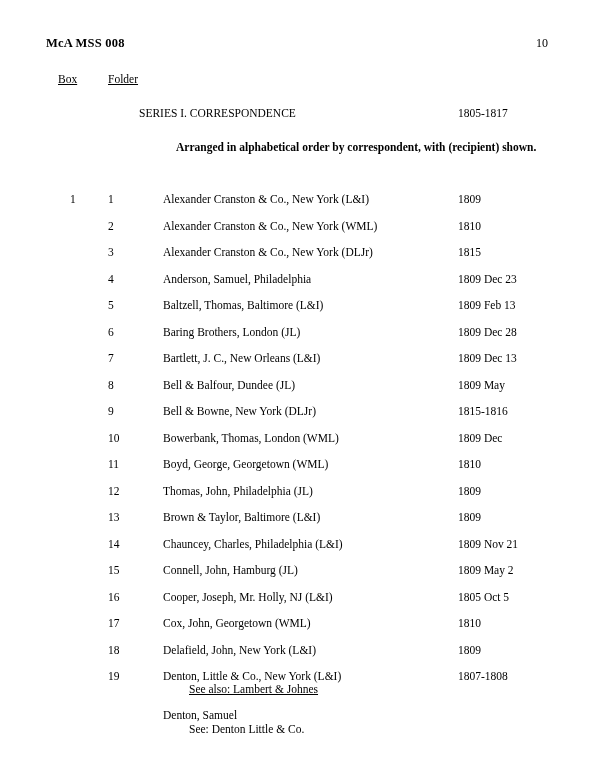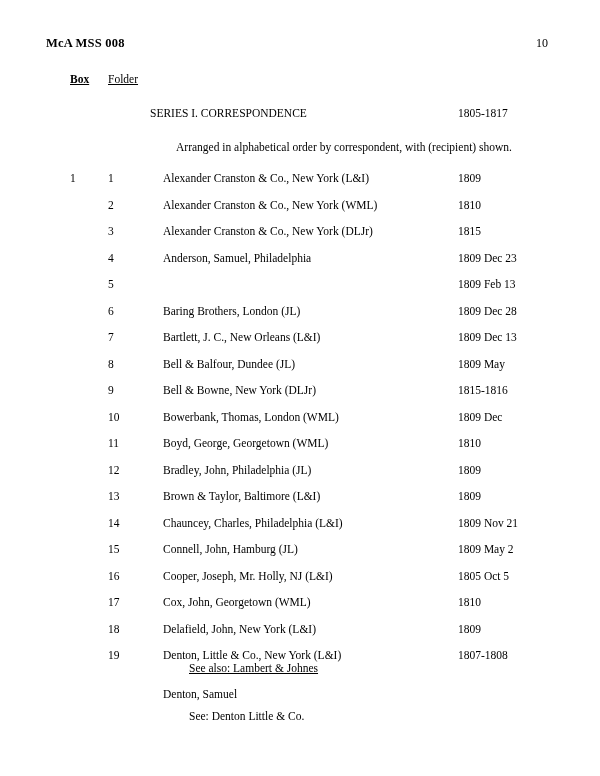--- a/index.html
+++ b/index.html
@@ -42,42 +42,43 @@
   .colheads {
     position: relative;
     height: 18px;
     font-size: 11.5px;
     margin-bottom: 16px;
   }
   .colheads span {
     text-decoration: underline;
     position: absolute;
   }
-  .col-box-head { left: 24px; font-weight: bold; }
+  .col-box-head { left: 12px; }
   .col-folder-head { left: 62px; }
 
   .series-line {
     position: relative;
     height: 20px;
     font-size: 11.5px;
     margin-bottom: 14px;
   }
   .series-title {
     position: absolute;
-    left: 104px;
+    left: 93px;
   }
   .series-dates {
     position: absolute;
     left: 412px;
     text-align: right;
   }
   .arranged {
     font-size: 11.5px;
     margin-left: 130px;
-    margin-bottom: 19px;
+    margin-bottom: 40px;
+    font-weight: bold;
   }
 
   .entries {
     position: relative;
   }
   .entry {
     position: relative;
     height: 26.5px;
     font-size: 11.5px;
   }
@@ -117,21 +118,21 @@
     font-size: 11.5px;
   }
   .crossref .line1 {
     position: absolute;
     left: 117px;
     top: 0;
   }
   .crossref .line2 {
     position: absolute;
     left: 143px;
-    top: 22px;
+    top: 14px;
   }
 </style>
 </head>
 <body>
 
 <div class="page">
 
   <div class="header-row">
     <div class="header-title">McA MSS 008</div>
     <div class="header-page">10</div>
@@ -175,20 +176,21 @@
     <div class="entry">
       <span class="box"></span>
       <span class="folder">4</span>
       <span class="desc">Anderson, Samuel, Philadelphia</span>
       <span class="date">1809 Dec 23</span>
     </div>
 
     <div class="entry">
       <span class="box"></span>
       <span class="folder">5</span>
+      <span class="desc">Baltzell, Thomas, Baltimore (L&amp;I)</span>
       <span class="date">1809 Feb 13</span>
     </div>
 
     <div class="entry">
       <span class="box"></span>
       <span class="folder">6</span>
       <span class="desc">Baring Brothers, London (JL)</span>
       <span class="date">1809 Dec 28</span>
     </div>
 
@@ -223,21 +225,21 @@
     <div class="entry">
       <span class="box"></span>
       <span class="folder">11</span>
       <span class="desc">Boyd, George, Georgetown (WML)</span>
       <span class="date">1810</span>
     </div>
 
     <div class="entry">
       <span class="box"></span>
       <span class="folder">12</span>
-      <span class="desc">Bradley, John, Philadelphia (JL)</span>
+      <span class="desc">Thomas, John, Philadelphia (JL)</span>
       <span class="date">1809</span>
     </div>
 
     <div class="entry">
       <span class="box"></span>
       <span class="folder">13</span>
       <span class="desc">Brown &amp; Taylor, Baltimore (L&amp;I)</span>
       <span class="date">1809</span>
     </div>
 

